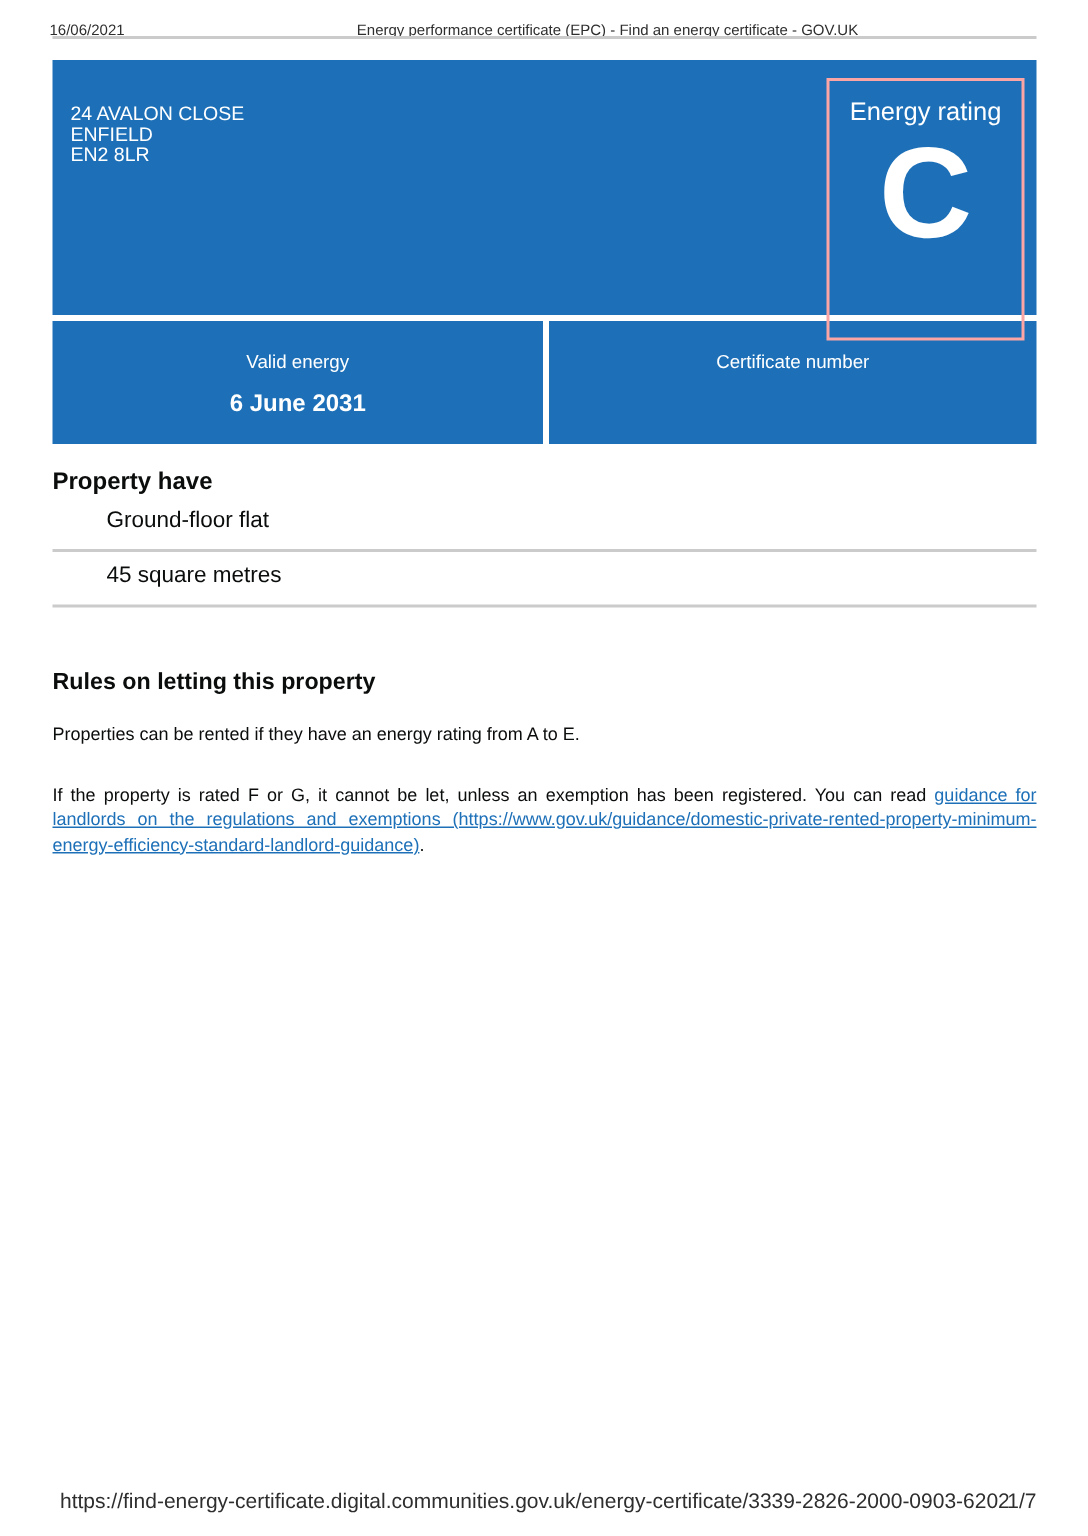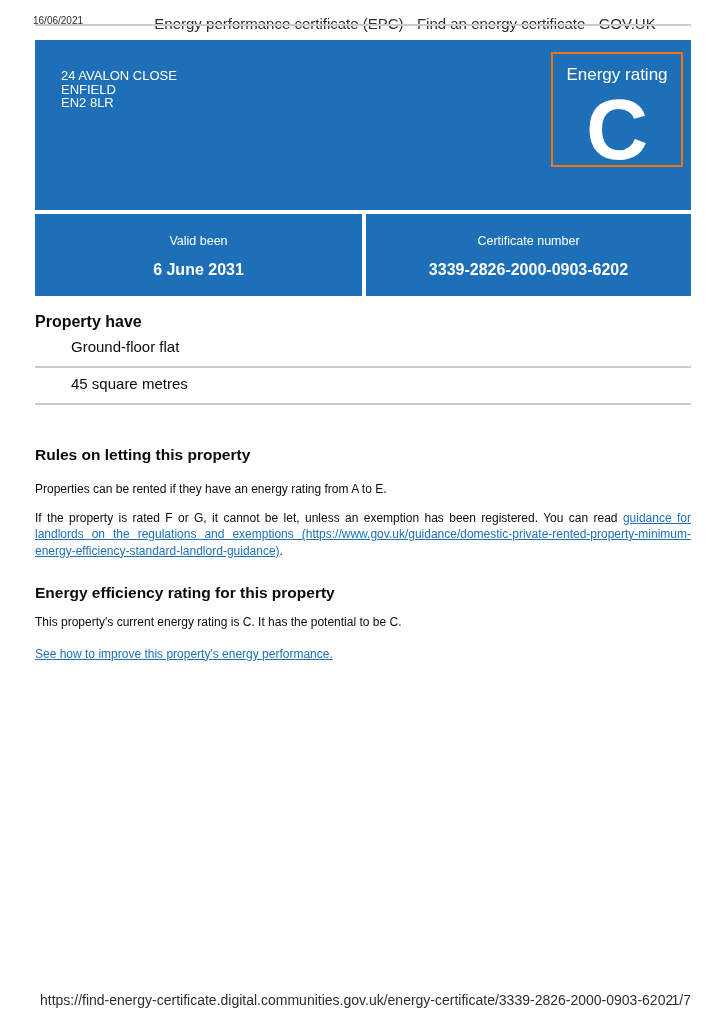--- a/index.html
+++ b/index.html
@@ -20,21 +20,21 @@
     font-family: "Liberation Sans", sans-serif;
     color: var(--ink);
   }
   
   .print-date {
     position: absolute; top: 15px; left: 33px;
     font-size: 10px; color: var(--print-grey);
   }
   .print-title {
     position: absolute; top: 15px; left: 405px; transform: translateX(-50%);
-    font-size: 15px; color: var(--print-grey); white-space: nowrap;
+    font-size: 10px; color: var(--print-grey); white-space: nowrap;
   }
   .print-url {
     position: absolute; top: 992px; left: 40px;
     font-size: 14px; color: var(--print-grey);
   }
   .print-page {
     position: absolute; top: 992px; right: 34px;
     font-size: 14px; color: var(--print-grey);
   }
 
@@ -51,27 +51,27 @@
     margin: 24px 0 0 0; height: 0;
   }
 
   
   .banner {
     margin-top: 14px; height: 170px;
     background: var(--brand-blue);
     position: relative; color: #fff;
   }
   .banner-address {
-    position: absolute; top: 29px; left: 26px;
+    position: absolute; top: 29px; left: 12px;
     font-size: 13px; line-height: 13.5px; font-weight: 400;
   }
   .rating-box {
     position: absolute; top: 12px; right: 8px;
-    width: 132px; height: 115px;
-    border: 2px solid #f97316; text-align: center;
+    width: 132px; height: 175px;
+    border: 2px solid #fca5a5; text-align: center;
   }
   .rating-label { font-size: 17px; margin-top: 11px; font-weight: 400; }
   .rating-letter { font-size: 86px; line-height: 86px; font-weight: 700; margin-top: 1px; }
 
   .cells-row { display: flex; margin-top: 4px; }
   .cell {
     background: var(--brand-blue); color: #fff;
     height: 82px; text-align: center;
   }
   .cell-left { width: 327px; margin-right: 4px; }
@@ -82,21 +82,21 @@
   
   .summary-label { font-size: 16px; font-weight: 700; margin-top: 16px; line-height: 19px; }
   .summary-value { font-size: 15px; margin-top: 7px; line-height: 18px; margin-left: 36px; }
   .summary-divider { border: 0; border-top: 2px solid var(--divider-grey); margin: 10px 0 0 0; height: 0; }
 
   
   .section-heading { font-size: 15.5px; font-weight: 700; line-height: 19px; }
   .rules-heading { margin-top: 40px; }
   .eff-heading { margin-top: 24px; }
   .body-p { font-size: 12px; line-height: 16.5px; margin: 17px 0 0 0; }
-  .body-p.tight { margin-top: 12px; }
+  .body-p.tight { margin-top: 24px; }
   .justified { text-align: justify; }
   .link-p { margin-top: 15px; }
   a.doc-link { color: var(--link-blue); text-decoration: underline; cursor: pointer; }
 </style>
 </head>
 <body>
 
 <div class="print-date">16/06/2021</div>
 <div class="print-title">Energy performance certificate (EPC) - Find an energy certificate - GOV.UK</div>
 
@@ -112,48 +112,42 @@
       <div>EN2 8LR</div>
     </div>
     <div class="rating-box">
       <div class="rating-label">Energy rating</div>
       <div class="rating-letter">C</div>
     </div>
   </div>
 
   <div class="cells-row">
     <div class="cell cell-left">
-      <div class="cell-label">Valid been</div>
+      <div class="cell-label">Valid energy</div>
       <div class="cell-value">6 June 2031</div>
     </div>
     <div class="cell cell-right">
       <div class="cell-label">Certificate number</div>
-      <div class="cell-value">3339-2826-2000-0903-6202</div>
     </div>
   </div>
 
   <div>
     <div class="summary-label">Property have</div>
     <div class="summary-value">Ground-floor flat</div>
     <div class="summary-divider"></div>
   </div>
 
   <div>
     <div class="summary-value">45 square metres</div>
     <div class="summary-divider"></div>
   </div>
 
   <div>
     <div class="section-heading rules-heading">Rules on letting this property</div>
     <p class="body-p">Properties can be rented if they have an energy rating from A to E.</p>
     <p class="body-p tight justified"><span>If the property is rated F or G, it cannot be let, unless an exemption has been registered. You can read </span><a class="doc-link">guidance for landlords on the regulations and exemptions (https://www.gov.uk/guidance/domestic-private-rented-property-minimum-energy-efficiency-standard-landlord-guidance)</a><span>.</span></p>
   </div>
 
-  <div>
-    <div class="section-heading eff-heading">Energy efficiency rating for this property</div>
-    <p class="body-p tight">This property's current energy rating is C. It has the potential to be C.</p>
-    <p class="body-p link-p"><a class="doc-link">See how to improve this property's energy performance.</a></p>
-  </div>
 
 </div>
 
 <div class="print-url">https://find-energy-certificate.digital.communities.gov.uk/energy-certificate/3339-2826-2000-0903-6202</div>
 <div class="print-page">1/7</div>
 
 </body></html>

